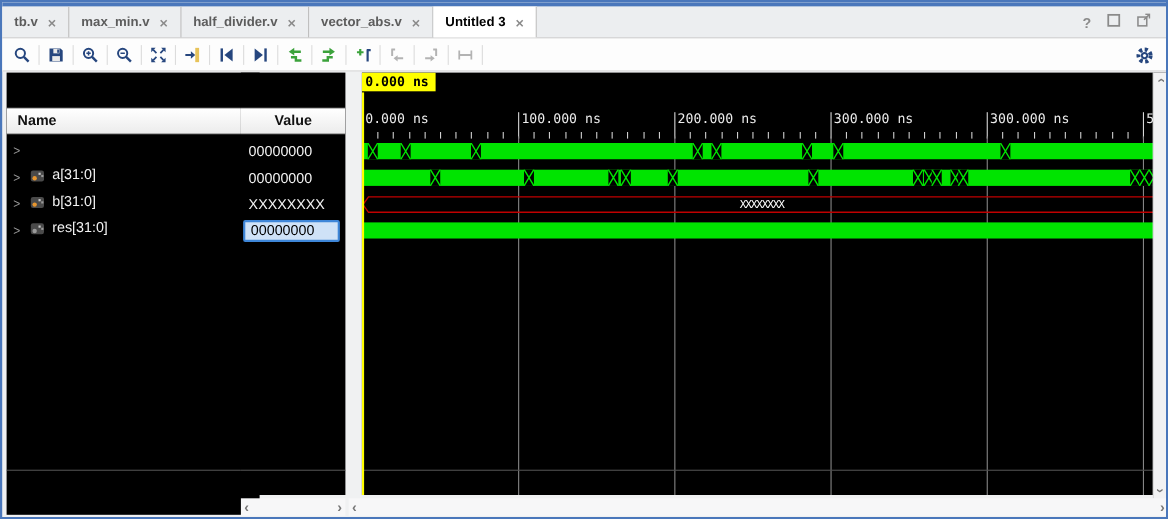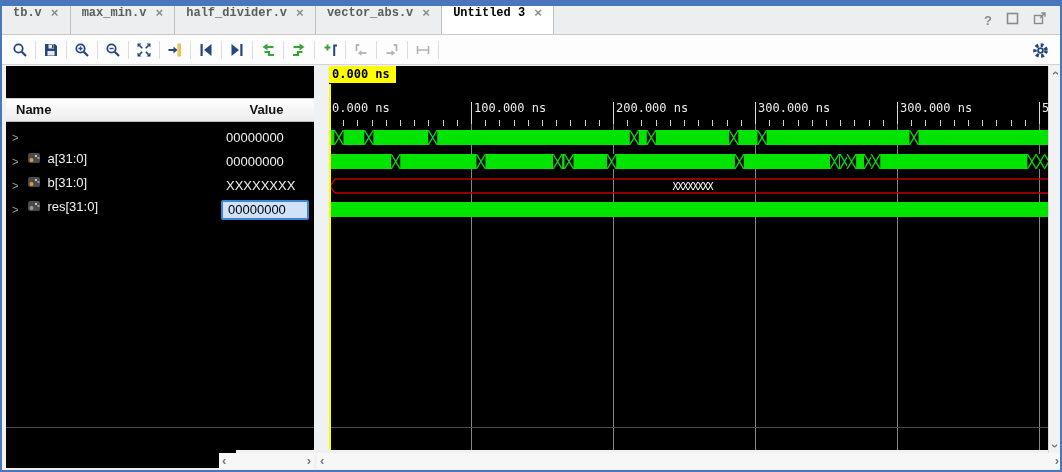--- a/index.html
+++ b/index.html
@@ -2,21 +2,21 @@
 <html><head>
 <meta charset="utf-8">
 <style>
   * { margin:0; padding:0; box-sizing:border-box; }
   body { font-family:"Liberation Sans", sans-serif; background:#fff; }
   .win { position:relative; width:1062px; height:472px; border:2px solid #4a77bb; background:#f0f1f2; overflow:hidden; }
   .topstrip { position:absolute; left:0; top:0; width:100%; height:4px; background:#4a77bb; }
 
   
   .tabbar { position:absolute; left:0; top:4px; width:100%; height:29px; background:#eceef0; border-bottom:1px solid #c9c9c9; display:flex; align-items:stretch; }
-  .tab { display:flex; align-items:flex-start; gap:9px; padding:0 11px; font-size:12px; font-weight:bold; color:#5c5c5c; border-right:1px solid #bfbfbf; cursor:default;font-family:Liberation Mono, monospace; }
+  .tab { display:flex; align-items:center; gap:9px; padding:0 11px; font-size:12px; font-weight:bold; color:#5c5c5c; border-right:1px solid #bfbfbf; cursor:default; }
   .tab.active { background:#ffffff; color:#000; }
   .tab .x { color:#8a8a8a; font-weight:bold; font-size:13px; }
   .wincontrols { margin-left:auto; display:flex; align-items:center; gap:14px; padding-right:14px; color:#8a8a8a; font-size:13px; font-weight:bold; }
 
   
   .toolbar { position:absolute; left:0; top:33px; width:100%; height:30px; background:#fdfdfd; border-bottom:1px solid #d4d4d4; display:flex; align-items:center; padding-left:6px; }
   .tbtn { width:24px; height:24px; display:flex; align-items:center; justify-content:center; }
   .sep { width:1px; height:18px; background:#dcdcdc; margin:0 3px; }
   .gearbtn { position:absolute; right:8px; top:3px; width:24px; height:24px; display:flex; align-items:center; justify-content:center; }
 
@@ -24,21 +24,21 @@
   .panel { position:absolute; background:#000; overflow:hidden; }
   .p-name  { left:4px;   top:64px; width:230px; height:402px; }
   .p-value { left:217px; top:64px; width:95px;  height:384px; }
   .p-wave  { left:327px; top:64px; width:731px; height:384px; }
   .phead { position:absolute; left:0; top:32px; width:100%; height:24px; background:linear-gradient(#ffffff,#ececec); border-top:1px solid #cfcfcf; border-bottom:1px solid #bdbdbd; color:#111; font-size:13px; font-weight:bold; line-height:22px; }
   .phead.nm { padding-left:10px; }
   .phead.vl { text-align:center; }
   .rows { position:absolute; left:0; top:60px; width:100%; }
   .srow { height:24px; display:flex; align-items:center; padding-left:6px; color:#f2f2f2; font-size:13px; white-space:nowrap; }
   .chev { color:#9b9b9b; font-size:11px; margin-right:5px; transform:scaleY(1.1); }
-  .sig { display:inline-flex; align-items:center; gap:6px; padding:2px 4px;margin-top:40px; }
+  .sig { display:inline-flex; align-items:flex-end; gap:6px; padding:2px 4px;margin-top:40px; }
   .sig.hl { background:#a9ccf0; color:#000; }
   .vrow { height:24px; line-height:24px; padding-left:7px; color:#f2f2f2; font-size:13px; }
   .editbox { margin:2px 0 0 2px; width:88px; height:20px; line-height:16px; padding-left:5px; background:#cfe2f7; border:2px solid #3e86d8; border-radius:2px; color:#000; font-size:13px; }
   .splitline { position:absolute; left:0; top:361px; width:100%; height:1px; background:#4f4f4f; }
 
   
   .badge { position:absolute; left:0; top:0; background:#ffff00; color:#000; font-family:"DejaVu Sans Mono", monospace; font-size:12px; font-weight:bold; padding:1px 6px 2px 3px; z-index:5; }
   .ruler { position:absolute; left:0; top:20px; width:728px; height:40px; }
   .rlabel { position:absolute; top:15px; color:#ececec; font-family:"DejaVu Sans Mono", monospace; font-size:12px; white-space:nowrap; }
   .mtick { position:absolute; top:16px; width:1px; height:24px; background:#d8d8d8; }

